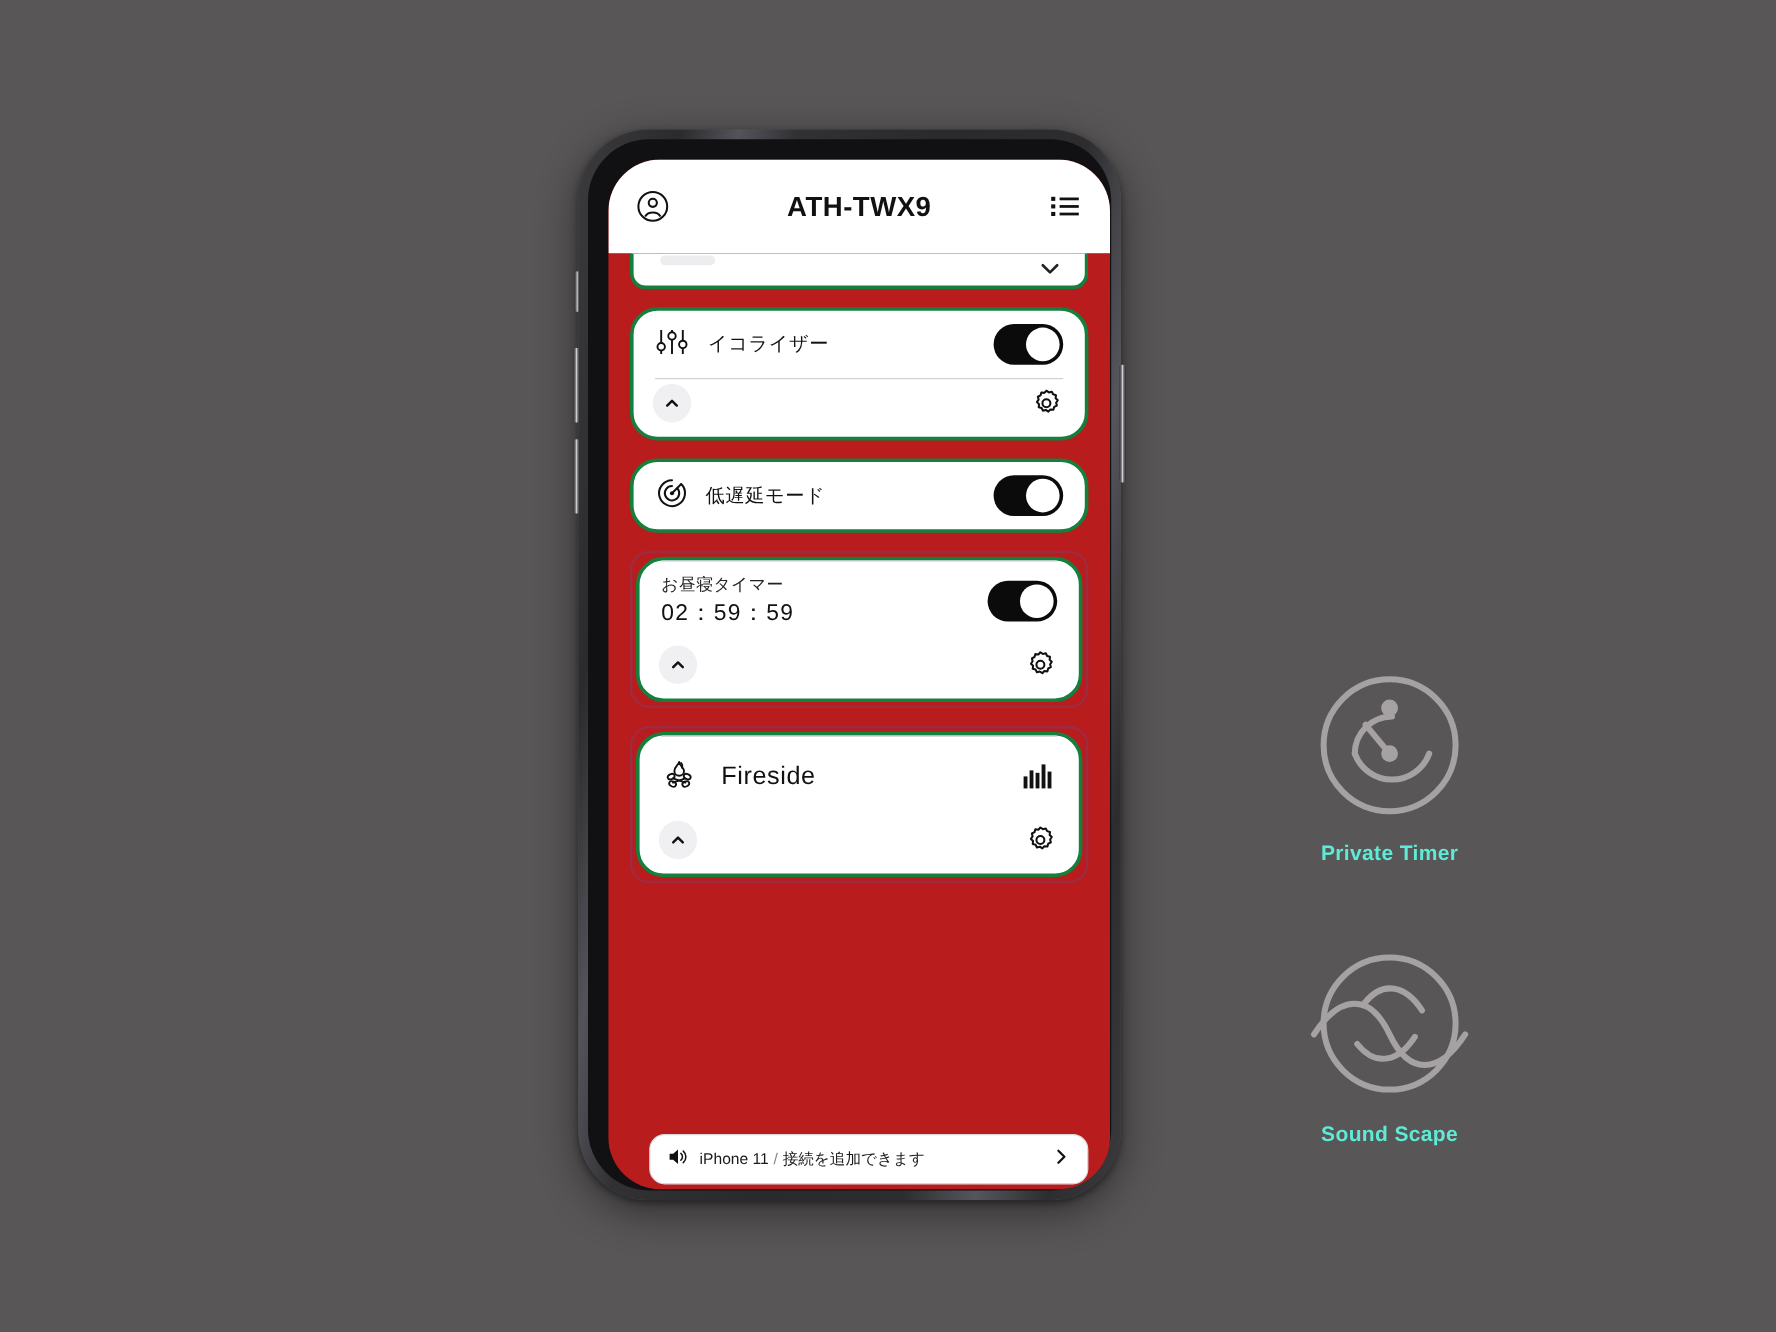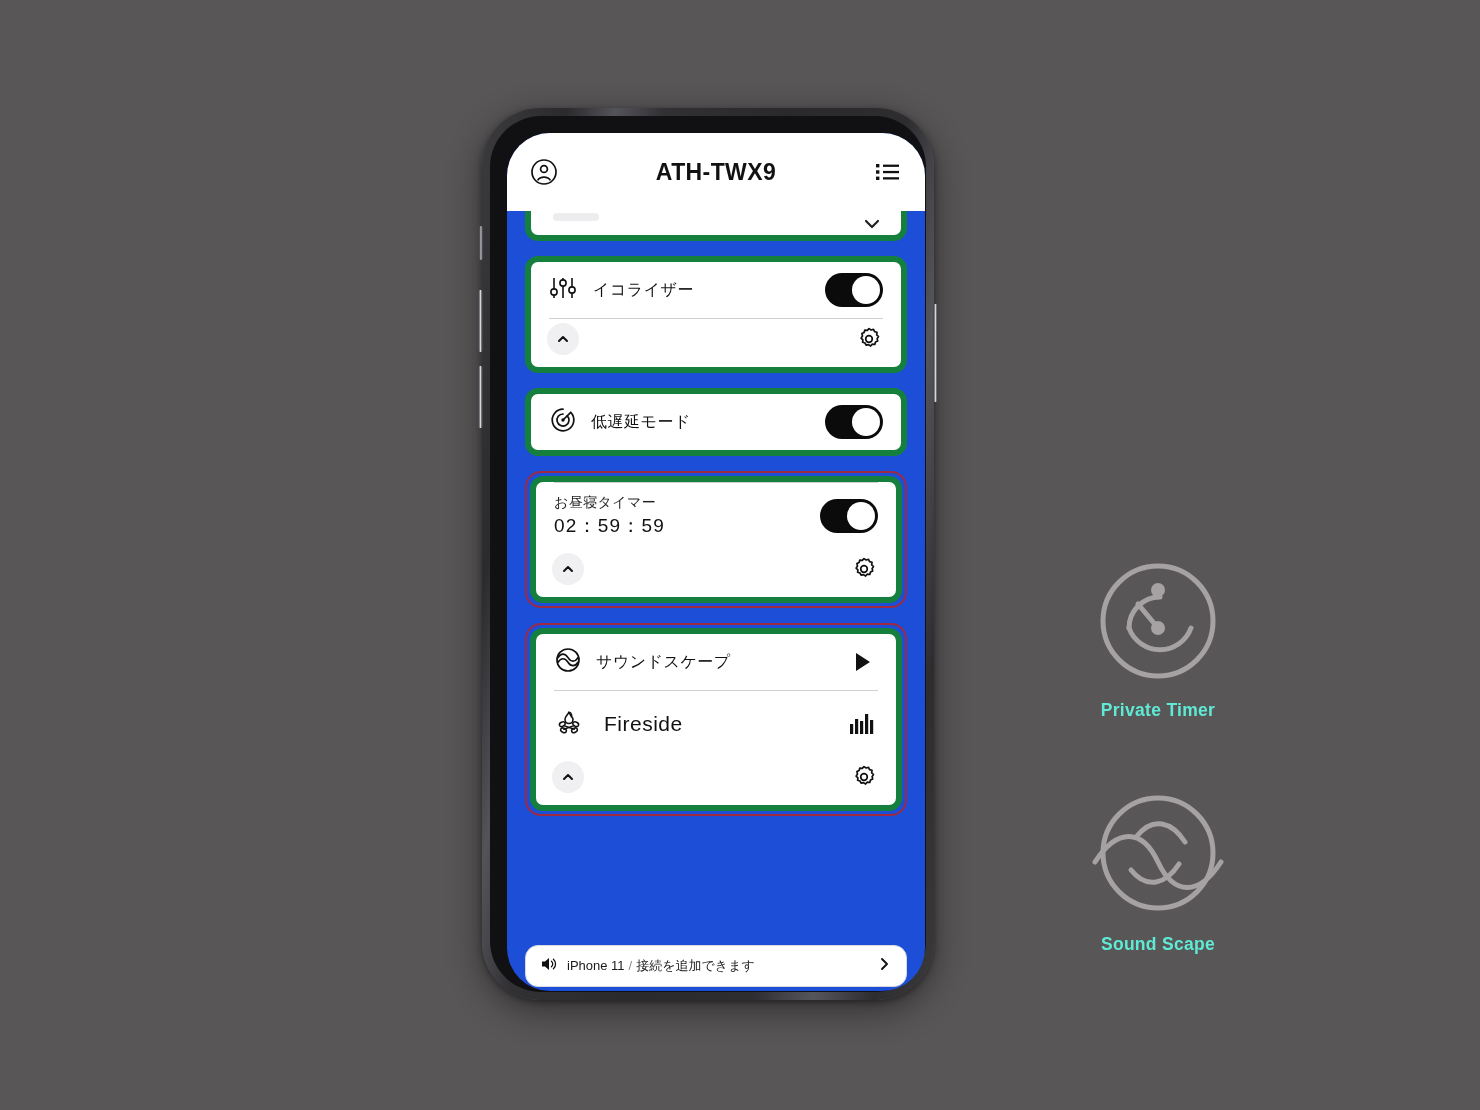--- a/index.html
+++ b/index.html
@@ -31,21 +31,21 @@
     left: 8px; top: 8px;
     width: 436px; height: 876px;
     border-radius: 51px;
     background: #111113;
   }
   #phone-screen {
     position: absolute;
     left: 17px; top: 17px;
     width: 418px; height: 858px;
     border-radius: 43px;
-    background: #1d4ed8;
+    background: #b91c1c;
     overflow: hidden;
   }
   
   .side-btn {
     position: absolute;
     background: linear-gradient(90deg,#2e2e31,#8b8b92 35%,#d6d6da 50%,#7d7d84 65%,#2c2c2f);
     border-radius: 2px;
   }
   #btn-silent  { left: -3px; top: 118px;  width: 4px; height: 34px; }
   #btn-volup   { left: -4px; top: 182px;  width: 5px; height: 62px; }
@@ -83,22 +83,22 @@
     position: absolute;
     left: 0; top: 78px; right: 0;
     bottom: 46px;
     padding: 0 18px;
     box-sizing: border-box;
     overflow: hidden;
   }
 
   .card {
     background: #fff;
-    border: 6px solid #15803d;
-    border-radius: 13px;
+    border: 3px solid #15803d;
+    border-radius: 23px;
     margin-bottom: 15px;
     box-sizing: border-box;
   }
   .hl-wrap {
     border: 2.5px solid #9e2b42;
     border-radius: 16px;
     padding: 3px;
     margin-bottom: 15px;
     box-sizing: border-box;
   }
@@ -219,21 +219,21 @@
   }
   .timer-big {
     font-size: 19px;
     color: #111;
     letter-spacing: 1.2px;
   }
 
   
   #bottom-bar {
     position: absolute;
-    left: 18px; right: 18px; bottom: 4px;
+    left: 34px; right: 18px; bottom: 4px;
     height: 42px;
     background: #fff;
     border: 1px solid #d9d9dd;
     border-radius: 13px;
     display: flex;
     align-items: center;
     padding: 0 14px;
     box-sizing: border-box;
     gap: 9px;
     z-index: 10;
@@ -386,37 +386,20 @@
                   <path d="M13 2.6 l2.1 1.4 2.4-.6 1.1 2.2 2.4.7 -.3 2.5 1.8 1.7 -1.4 2.1 .6 2.4 -2.2 1.1 -.7 2.4 -2.5-.3 -1.7 1.8 -2.1-1.4 -2.4 .6 -1.1-2.2 -2.4-.7 .3-2.5 -1.8-1.7 1.4-2.1 -.6-2.4 2.2-1.1 .7-2.4 2.5 .3z" fill="none" stroke="#111" stroke-width="1.7" stroke-linejoin="round"></path>
                   <circle cx="13" cy="13" r="3.3" fill="none" stroke="#111" stroke-width="1.7"></circle>
                 </svg>
               </div>
             </div>
           </div>
         </div>
 
         <div class="hl-wrap">
           <div class="card">
-            <div class="row">
-              <div class="row-title">
-                <span>
-                  <svg width="28" height="28" viewBox="0 0 28 28">
-                    <circle cx="14" cy="14" r="11" fill="none" stroke="#111" stroke-width="1.7"></circle>
-                    <path d="M4 16.2 c3-4.6 7-4.6 10 0 s7 4.6 10 0" fill="none" stroke="#111" stroke-width="1.7" stroke-linecap="round"></path>
-                    <path d="M6.5 11.6 c3-4.6 7-4.6 10 0 s7 4.6 10 0" fill="none" stroke="#111" stroke-width="1.7" stroke-linecap="round" transform="translate(-2.5,0)"></path>
-                  </svg>
-                </span>
-                <span class="row-label">サウンドスケープ</span>
-              </div>
-              <div class="plain-btn">
-                <svg width="24" height="24" viewBox="0 0 24 24">
-                  <path d="M6 3 L20 12 L6 21 Z" fill="#111"></path>
-                </svg>
-              </div>
-            </div>
             <div class="divider"></div>
             <div class="row" style="min-height:66px">
               <div class="row-title" style="gap:20px">
                 <span>
                   <svg width="30" height="30" viewBox="0 0 30 30">
                     <path d="M15 5 c-1 3 -4 4 -4 7.5 a4 4 0 0 0 8 0 c0-2.5-3-4-4-7.5z" fill="none" stroke="#111" stroke-width="1.6" stroke-linejoin="round"></path>
                     <path d="M16.6 5.6 c1.6 1.8 1.2 3.2 .6 4.2" fill="none" stroke="#111" stroke-width="1.3" stroke-linecap="round"></path>
                     <ellipse cx="8.3" cy="17.2" rx="3" ry="2.1" fill="none" stroke="#111" stroke-width="1.5" transform="rotate(-25 8.3 17.2)"></ellipse>
                     <ellipse cx="21.7" cy="17.2" rx="3" ry="2.1" fill="none" stroke="#111" stroke-width="1.5" transform="rotate(25 21.7 17.2)"></ellipse>
                     <ellipse cx="9.5" cy="23.3" rx="3" ry="2.1" fill="none" stroke="#111" stroke-width="1.5" transform="rotate(25 9.5 23.3)"></ellipse>

